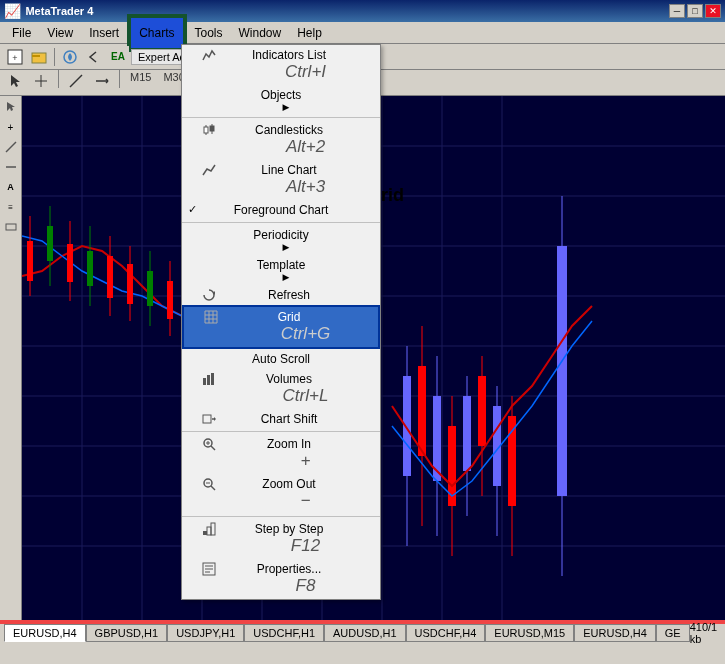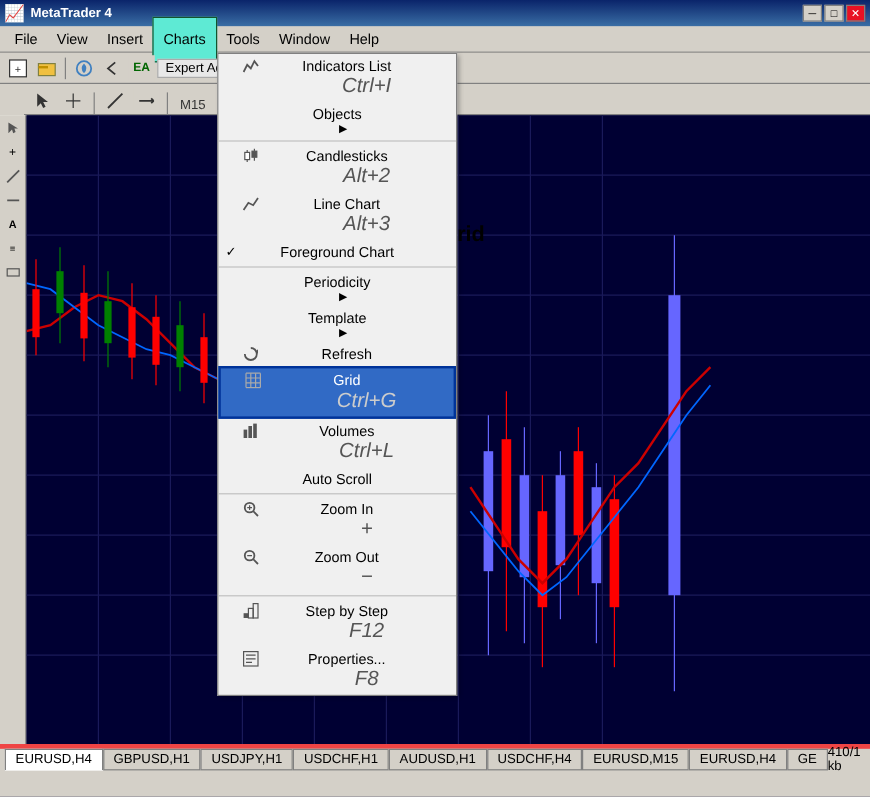--- a/index.html
+++ b/index.html
@@ -65,23 +65,23 @@
       font-size: 12px;
       height: 38px;
       display: flex;
       align-items: center;
     }
     .menu-item:hover, .menu-item.active {
       background: #0a246a;
       color: white;
     }
     .menu-item.active {
-      background: #5eead4;
+      background: #1d4ed8;
       color: black;
-      border: 1px solid #14532d;
+      border: 4px solid #14532d;
     }
 
     
     .toolbar {
       background: #d4d0c8;
       height: 26px;
       display: flex;
       align-items: center;
       border-bottom: 1px solid #808080;
       padding: 0 4px;
@@ -103,25 +103,24 @@
       height: 18px;
       background: #808080;
       margin: 0 2px;
     }
 
     
     .toolbar2 {
       background: #d4d0c8;
       height: 26px;
       display: flex;
-      align-items: flex-end;
+      align-items: flex-start;
       border-bottom: 1px solid #808080;
       padding: 0 4px;
       gap: 4px;
-      margin-left: 20px;
     }
     .timeframe-btn {
       padding: 1px 4px;
       font-size: 11px;
       cursor: pointer;
       color: #333;
     }
 
     
     .main-area {
@@ -587,36 +586,46 @@
         <line x1="1" y1="1" x2="1" y2="13" stroke="#aaa" stroke-width="1"></line>
         <line x1="5" y1="1" x2="5" y2="13" stroke="#aaa" stroke-width="1"></line>
         <line x1="9" y1="1" x2="9" y2="13" stroke="#aaa" stroke-width="1"></line>
         <line x1="13" y1="1" x2="13" y2="13" stroke="#aaa" stroke-width="1"></line>
       </svg>
     </span>
     <span>Grid</span>
     <span class="shortcut">Ctrl+G</span>
   </div>
 
+  <div class="menu-section-header" style="padding-left:20px;">
+    <span>Auto Scroll</span>
+  </div>
+
   <div class="menu-section-header has-icon">
     <span class="menu-icon">
       <svg width="14" height="14" viewBox="0 0 14 14">
         <rect x="1" y="6" width="3" height="7" fill="#555"></rect>
         <rect x="5" y="3" width="3" height="10" fill="#555"></rect>
         <rect x="9" y="1" width="3" height="12" fill="#555"></rect>
       </svg>
     </span>
     <span>Volumes</span>
     <span class="shortcut">Ctrl+L</span>
   </div>
 
-  <div class="menu-section-header" style="padding-left:20px;">
-    <span>Auto Scroll</span>
-  </div>
-
+  <div class="menu-section-header has-icon">
+    <span class="menu-icon">
+      <svg width="14" height="14" viewBox="0 0 14 14">
+        <rect x="1" y="3" width="8" height="8" fill="none" stroke="#555" stroke-width="1"></rect>
+        <line x1="10" y1="7" x2="13" y2="7" stroke="#555" stroke-width="1.5"></line>
+        <polygon points="12,5 14,7 12,9" fill="#555"></polygon>
+      </svg>
+    </span>
+    <span>Chart Shift</span>
+  </div>
 
   <div class="menu-divider"></div>
 
   <div class="menu-section-header has-icon">
     <span class="menu-icon">
       <svg width="14" height="14" viewBox="0 0 14 14">
           <circle cx="6" cy="6" r="4" fill="none" stroke="#555" stroke-width="1.5"></circle>
           <line x1="9" y1="9" x2="13" y2="13" stroke="#555" stroke-width="1.5"></line>
           <line x1="6" y1="4" x2="6" y2="8" stroke="#555" stroke-width="1"></line>
           <line x1="4" y1="6" x2="8" y2="6" stroke="#555" stroke-width="1"></line>

